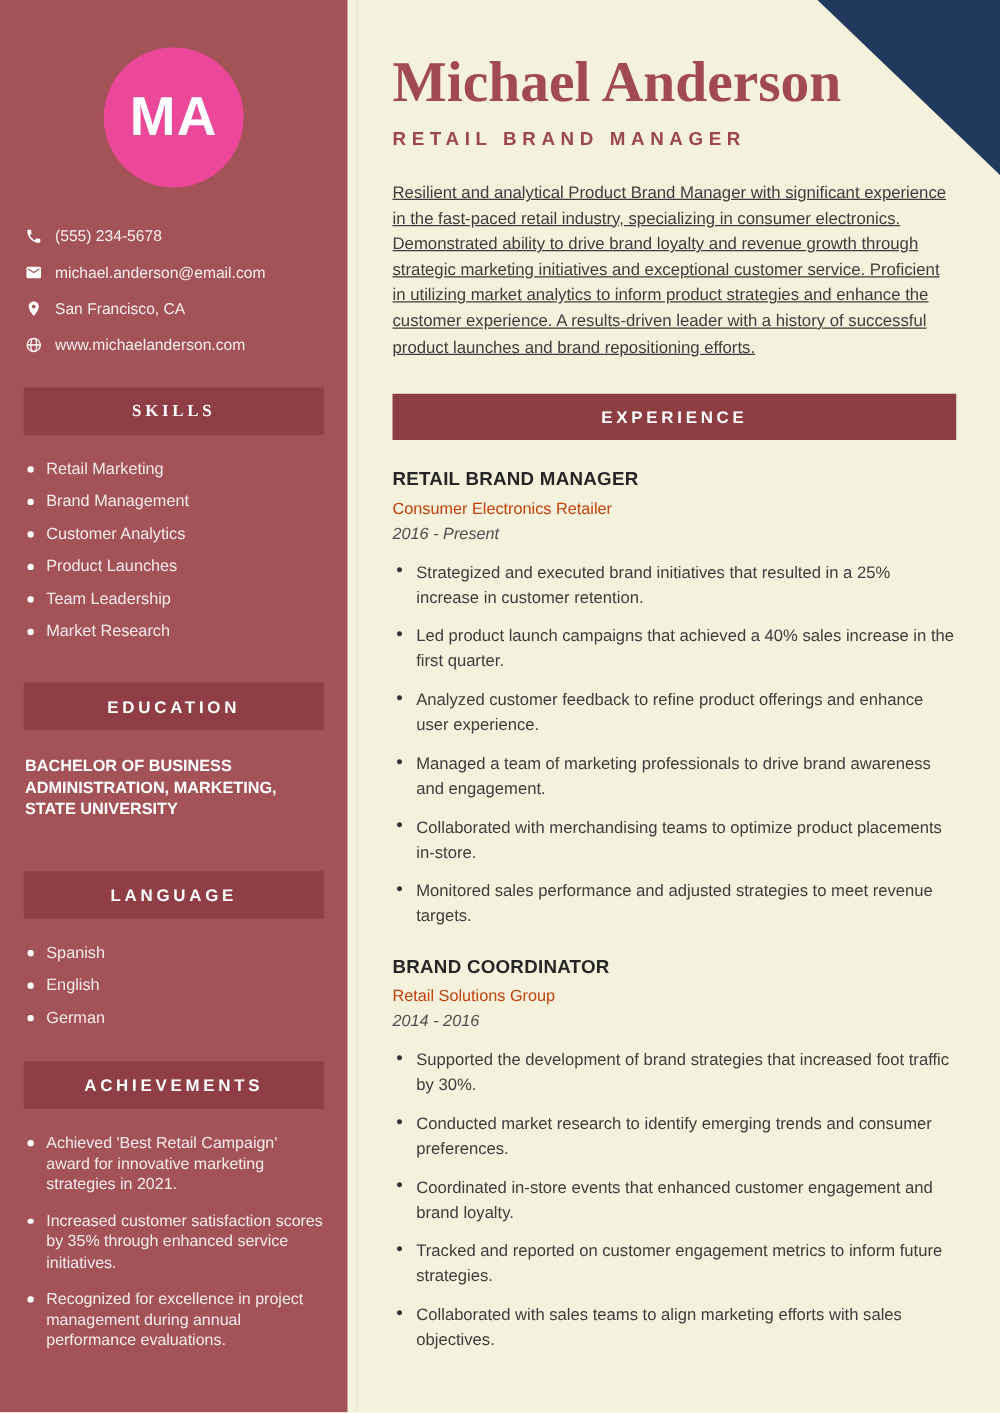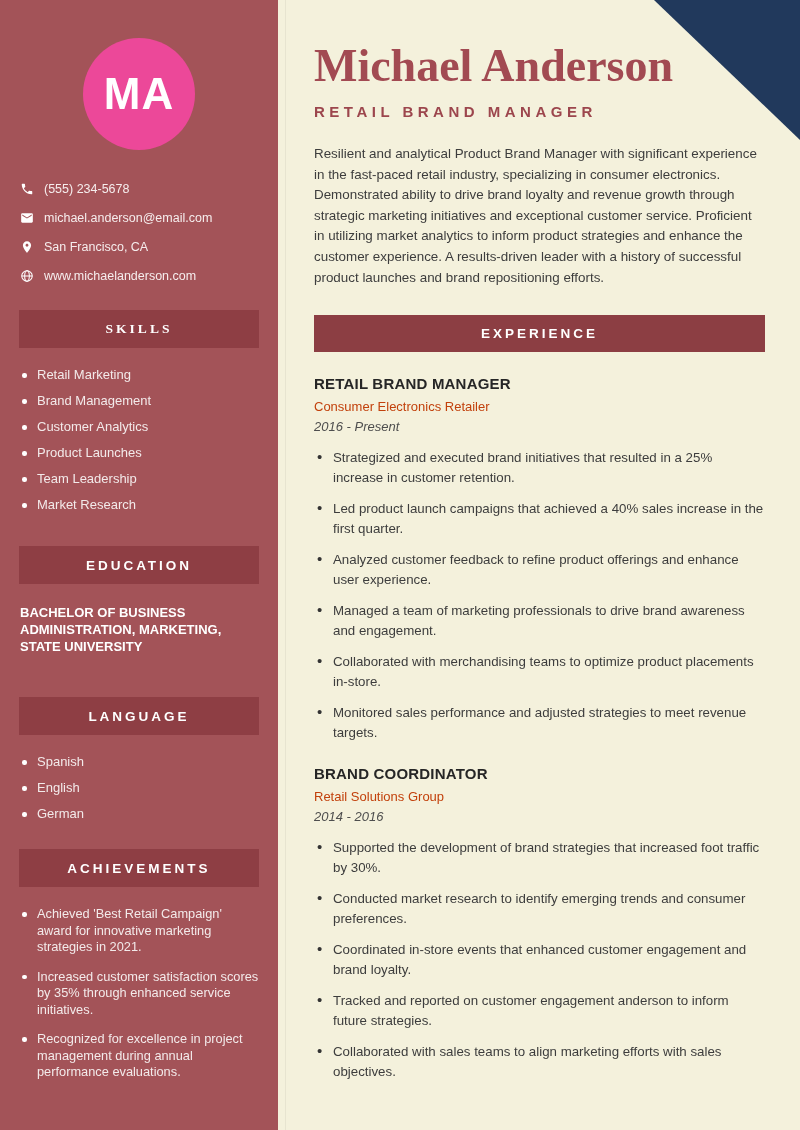--- a/index.html
+++ b/index.html
@@ -120,20 +120,21 @@
     font-size: 15px;
     font-weight: 700;
     letter-spacing: 4.5px;
     color: #9c464d;
   }
   .summary {
     margin-top: 24px;
     font-size: 13.4px;
     line-height: 20.6px;
     color: #3d3d3d;
+    text-decoration: underline;
   }
   .exp-band {
     margin-top: 27px;
     height: 37px;
     background: #8c3e43;
     display: flex; align-items: center; justify-content: center;
     font-size: 13.5px; font-weight: 700; letter-spacing: 3px;
     color: #ffffff;
   }
   .job { margin-top: 23px; }
@@ -279,20 +280,20 @@
     </section>
 
     <section class="job">
       <div class="job-title">BRAND COORDINATOR</div>
       <div class="job-company">Retail Solutions Group</div>
       <div class="job-dates">2014 - 2016</div>
       <ul class="job-bullets">
         <li>Supported the development of brand strategies that increased foot traffic by 30%.</li>
         <li>Conducted market research to identify emerging trends and consumer preferences.</li>
         <li>Coordinated in-store events that enhanced customer engagement and brand loyalty.</li>
-        <li>Tracked and reported on customer engagement anderson to inform future strategies.</li>
+        <li>Tracked and reported on customer engagement metrics to inform future strategies.</li>
         <li>Collaborated with sales teams to align marketing efforts with sales objectives.</li>
       </ul>
     </section>
   </main>
 
   <div class="corner-triangle"></div>
 </div>
 
 </body></html>

